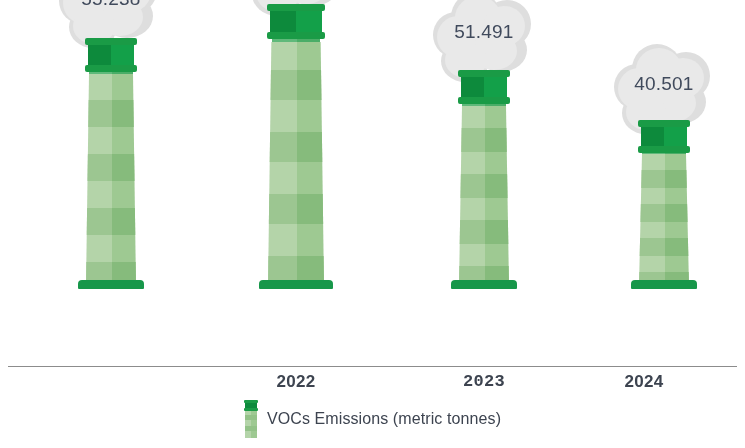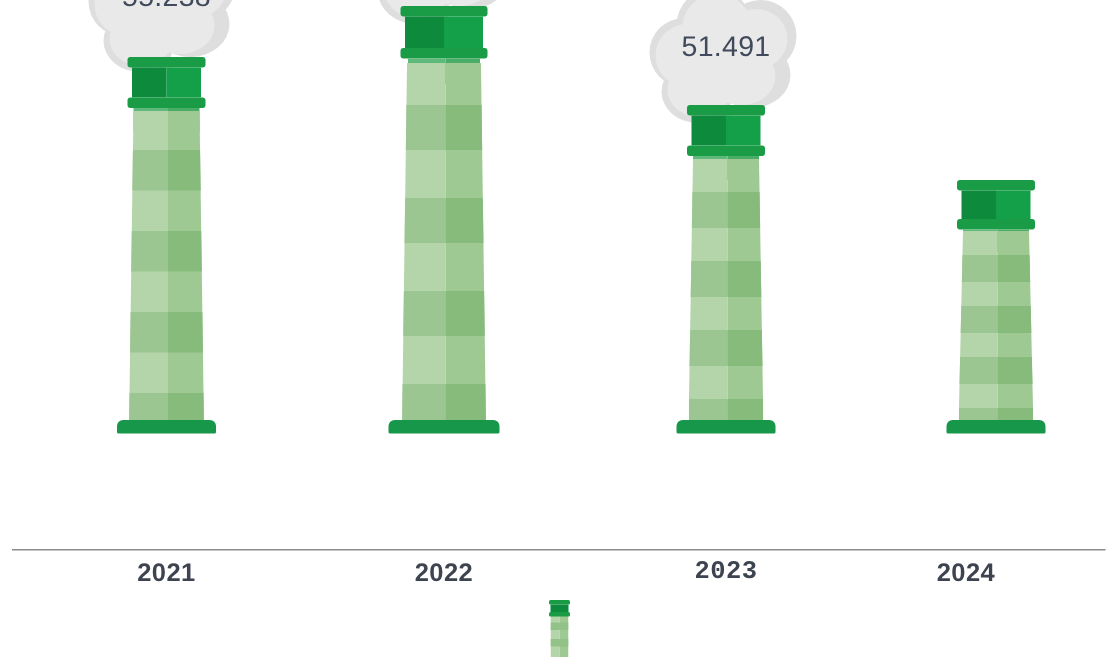--- a/index.html
+++ b/index.html
@@ -240,20 +240,34 @@
           <div class="band" style="top:160px;height:20px;">
               <div class="bl"></div>
               <div class="br"></div>
             </div>
         </div>
       </div>
       <div class="base" style="width:66px;height:9px;bottom:-3px;"></div>
     </div>
 
     <div class="stack-group" style="left:608px;width:112px;height:158px;">
+      <div class="smoke" style="width:116px;height:108px;bottom:140px;">
+        <div class="plume" style="left:45px;bottom:0;width:16px;height:34px;border-radius:8px 8px 5px 5px;"></div>
+        <div class="puff back" style="left:8px;top:26px;width:46px;height:46px;"></div>
+        <div class="puff back" style="left:26px;top:6px;width:50px;height:50px;"></div>
+        <div class="puff back" style="left:56px;top:14px;width:48px;height:48px;"></div>
+        <div class="puff back" style="left:48px;top:42px;width:52px;height:44px;"></div>
+        <div class="puff back" style="left:16px;top:54px;width:46px;height:42px;"></div>
+        <div class="puff front" style="left:12px;top:30px;width:42px;height:42px;"></div>
+        <div class="puff front" style="left:30px;top:10px;width:46px;height:44px;"></div>
+        <div class="puff front" style="left:56px;top:20px;width:42px;height:40px;"></div>
+        <div class="puff front" style="left:44px;top:46px;width:46px;height:38px;"></div>
+        <div class="puff front" style="left:20px;top:56px;width:40px;height:36px;"></div>
+        <div class="value-label" style="top:35px;">40.501</div>
+      </div>
       <div class="cap" style="width:52px;height:48px;bottom:118px;">
         <div class="cap-rim" style="top:0;height:7px;"></div>
         <div class="cap-body" style="top:7px;height:19px;">
           <div class="cbl"></div>
             <div class="cbr"></div>
         </div>
         <div class="cap-rim" style="top:26px;height:7px;"></div>
         <div class="cap-neck" style="top:33px;height:15px;">
           <div class="cnl"></div>
             <div class="cnr"></div>
@@ -280,32 +294,32 @@
               <div class="br"></div>
             </div>
         </div>
       </div>
       <div class="base" style="width:66px;height:9px;bottom:-3px;"></div>
     </div>
 
     <div class="axis-line"></div>
   </div>
 
-  <div class="xlabel" style="left:52px;width:118px;">2021</div>
   <div class="xlabel" style="left:235px;width:122px;">2022</div>
   <div class="xlabel" style="left:425px;width:118px;font-family:Liberation Mono, monospace;">2023</div>
   <div class="xlabel" style="left:588px;width:112px;">2024</div>
 
   <div class="legend">
     <div class="legend-marker">
       <div class="lm-col">
         <div class="l"></div>
           <div class="r"></div>
         <div class="lm-band" style="top:6px;height:5px;"></div>
         <div class="lm-band" style="top:17px;height:5px;"></div>
       </div>
       <div class="lm-rim" style="top:0;height:3px;"></div>
       <div class="lm-body" style="top:3px;height:5px;"></div>
       <div class="lm-rim" style="top:8px;height:3px;"></div>
     </div>
+    <div class="legend-text">VOCs Emissions (metric tonnes)</div>
   </div>
 
 </div>
 
 </body></html>

